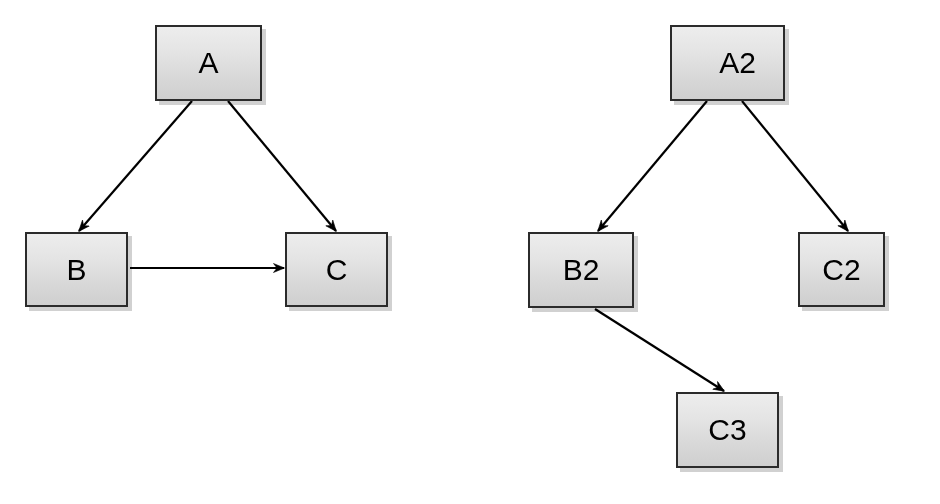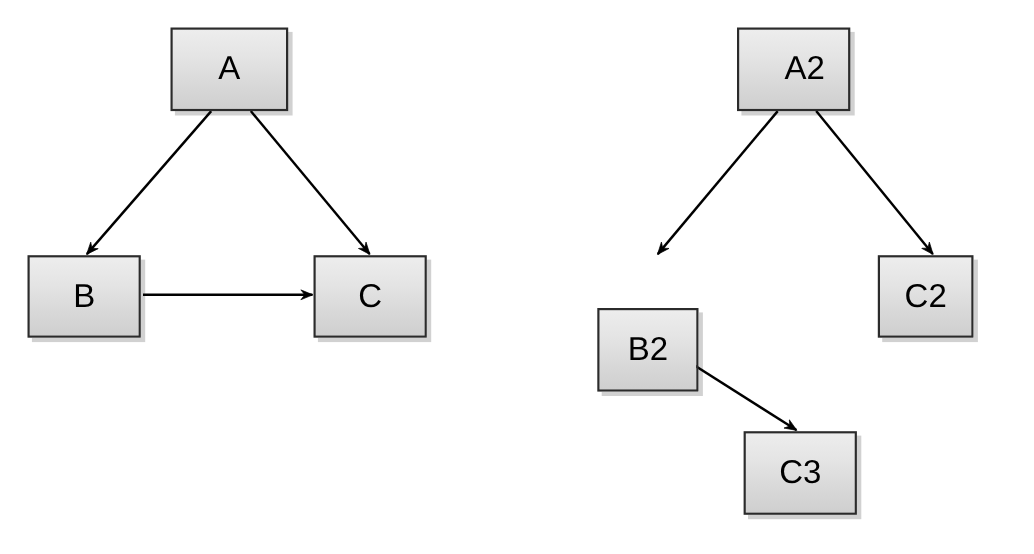--- a/index.html
+++ b/index.html
@@ -72,24 +72,24 @@
   <div id="node-layer">
       <div class="node" style="left: 155px; top: 25px; width: 107px; height: 76px;">
         <span class="node-label">A</span>
       </div>
       <div class="node" style="left: 25px; top: 232px; width: 103px; height: 75px;">
         <span class="node-label">B</span>
       </div>
       <div class="node" style="left: 285px; top: 232px; width: 103px; height: 75px;">
         <span class="node-label">C</span>
       </div>
-      <div class="node" style="left: 670px; top: 25px; width: 103px; height: 76px; padding-left: 20px;">
+      <div class="node" style="left: 670px; top: 25px; width: 115px; height: 76px; padding-left: 20px;">
         <span class="node-label">A2</span>
       </div>
-      <div class="node" style="left: 543px; top: 232px; width: 92px; height: 76px; margin-top: 48px;">
+      <div class="node" style="left: 528px; top: 232px; width: 106px; height: 76px;">
         <span class="node-label">B2</span>
       </div>
       <div class="node" style="left: 798px; top: 232px; width: 87px; height: 75px;">
         <span class="node-label">C2</span>
       </div>
       <div class="node" style="left: 676px; top: 392px; width: 103px; height: 76px;">
         <span class="node-label">C3</span>
       </div>
     </div>
 

